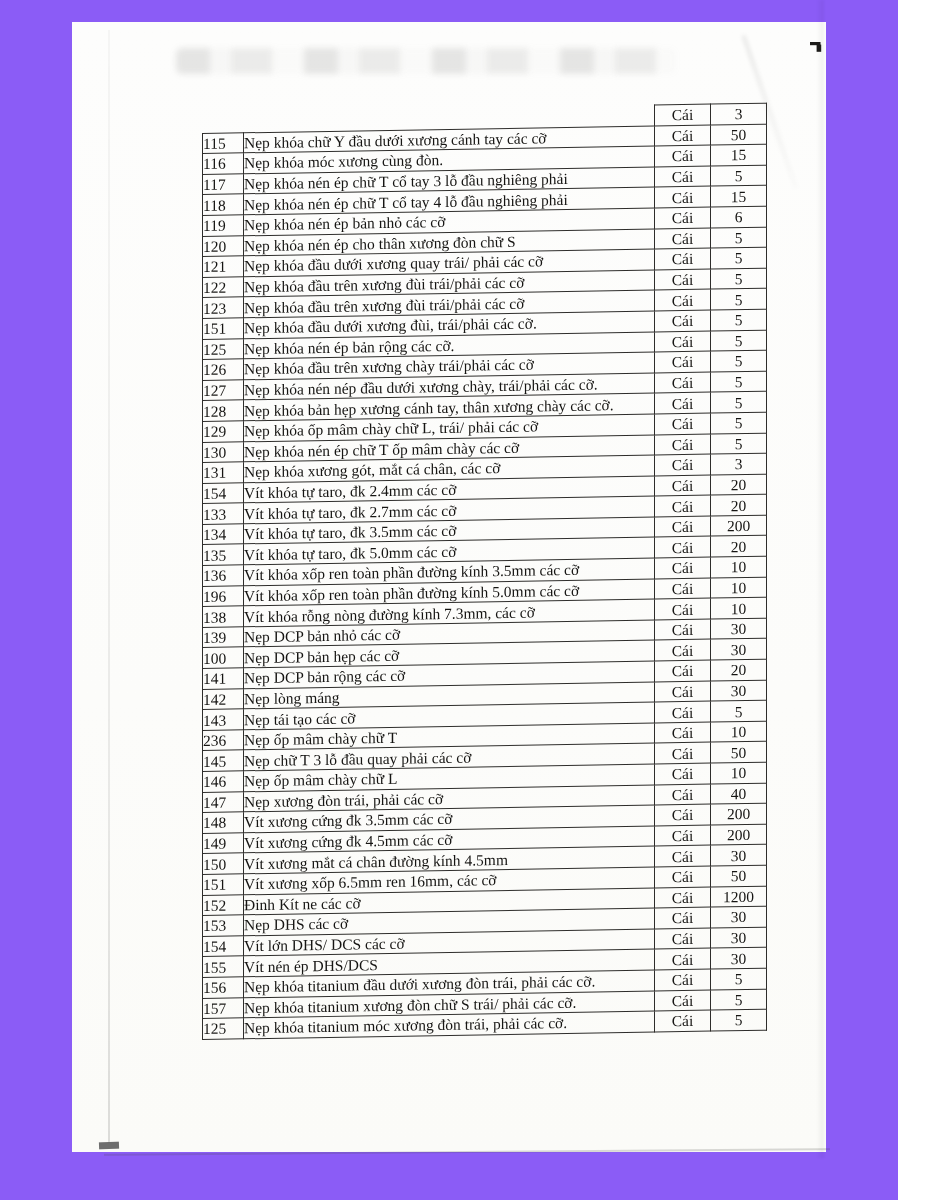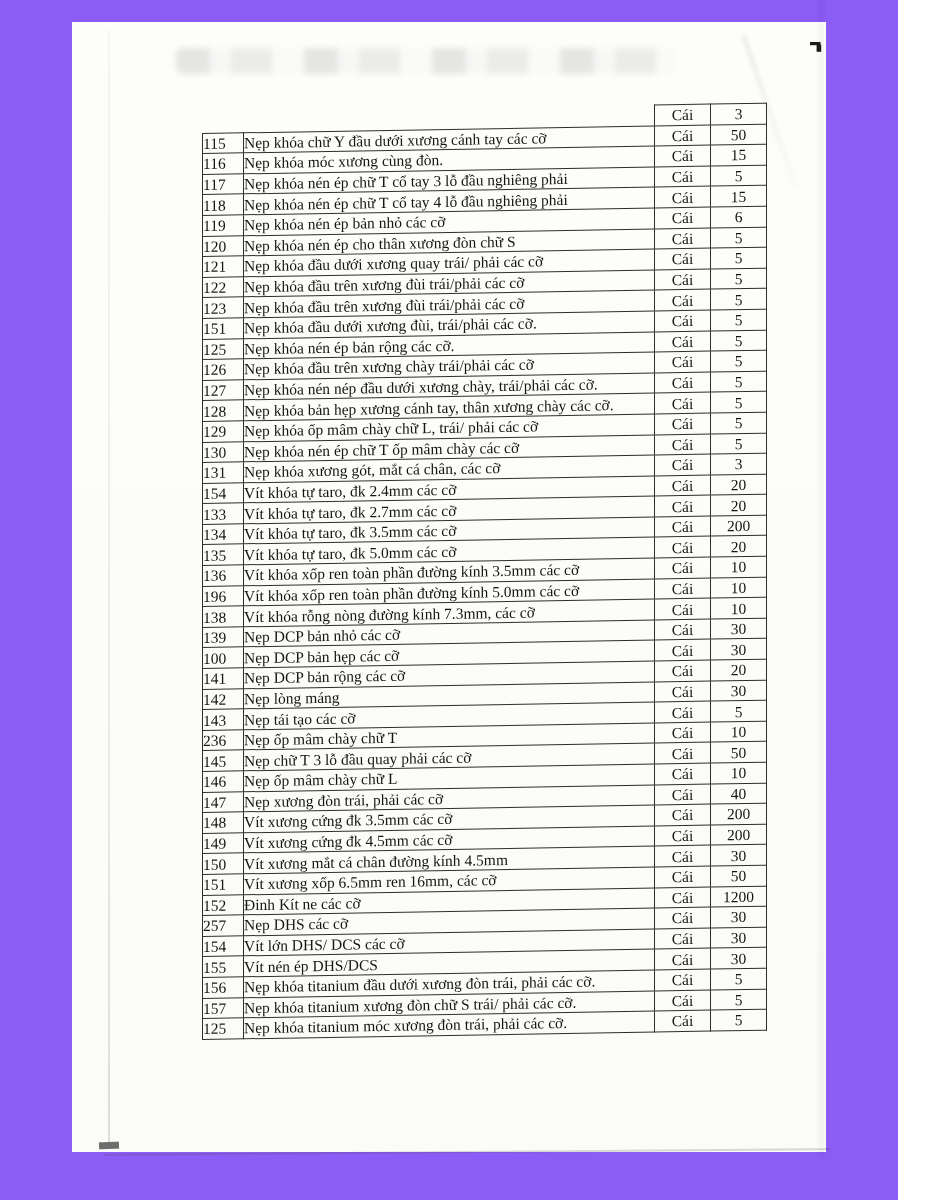--- a/index.html
+++ b/index.html
@@ -321,21 +321,21 @@
       <td class="unit">Cái</td>
       <td class="qty">50</td>
     </tr>
         <tr>
       <td class="no">152</td>
       <td class="desc">Đinh Kít ne các cỡ</td>
       <td class="unit">Cái</td>
       <td class="qty">1200</td>
     </tr>
         <tr>
-      <td class="no">257</td>
+      <td class="no">153</td>
       <td class="desc">Nẹp DHS các cỡ</td>
       <td class="unit">Cái</td>
       <td class="qty">30</td>
     </tr>
         <tr>
       <td class="no">154</td>
       <td class="desc">Vít lớn DHS/ DCS các cỡ</td>
       <td class="unit">Cái</td>
       <td class="qty">30</td>
     </tr>

